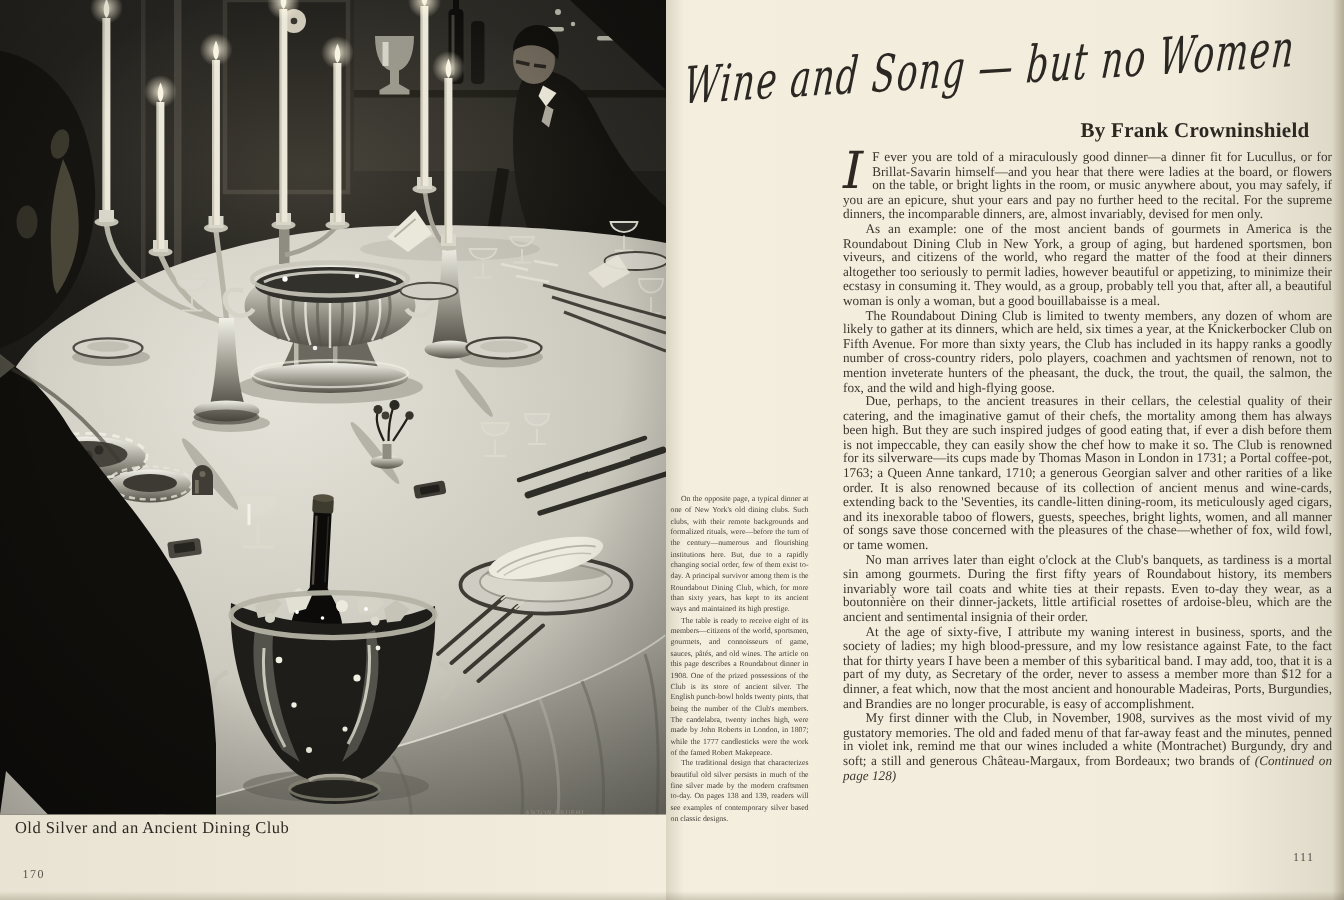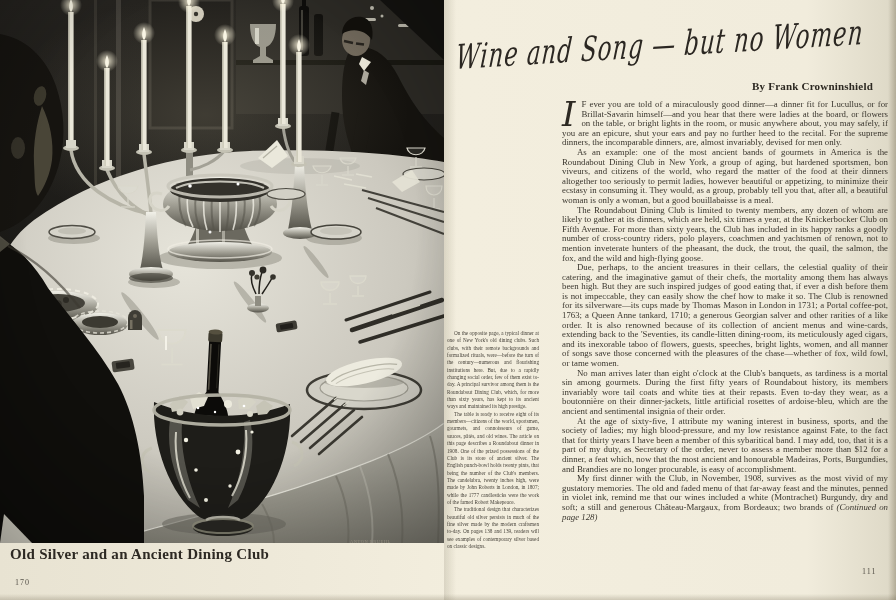--- a/index.html
+++ b/index.html
@@ -2,33 +2,33 @@
 <html><head>
 <meta charset="utf-8">
 <style>
   html,body{margin:0;padding:0;width:896px;height:600px;overflow:hidden;}
   body{font-family:"Liberation Serif","DejaVu Serif",serif;background:#efead9;}
   .spread{position:relative;width:896px;height:600px;
     background:linear-gradient(90deg,#e8e3d2 0%,#eee9d9 30%,#f3eede 52%,#f1ecdc 90%,#ddd8c6 100%);}
   .photo-svg{position:absolute;left:0;top:0;display:block;}
   .title-wrap{position:absolute;left:452px;top:2px;width:440px;height:80px;}
   .byline{position:absolute;left:563px;top:80px;width:310px;text-align:right;
-    font-weight:bold;font-size:11px;letter-spacing:.2px;color:#2c2821;}
+    font-weight:bold;font-size:14px;letter-spacing:.2px;color:#2c2821;}
   .article{position:absolute;left:562px;top:100px;width:326px;text-align:justify;
     font-size:8.8px;line-height:9.6px;color:#3a362e;}
   .article p{margin:0;text-indent:15px;}
   .article p.first{text-indent:0;}
   .dropcap{float:left;font-family:"DejaVu Serif",serif;font-style:italic;
     font-size:34px;line-height:26px;padding:1px 6px 0 0;color:#2d2922;}
   .cont{font-style:italic;}
   .sidebar{position:absolute;left:447px;top:330px;width:92px;text-align:justify;
     font-size:5.2px;line-height:7.35px;color:#46423a;}
   .sidebar p{margin:0;text-indent:7px;}
-  .photo-caption{position:absolute;left:10px;top:546px;font-weight:bold;
-    font-size:15px;letter-spacing:.3px;color:#2d2923;}
+  .photo-caption{position:absolute;left:10px;top:546px;font-weight:normal;
+    font-size:11px;letter-spacing:.3px;color:#2d2923;}
   .credit{position:absolute;left:350px;top:539px;font-size:4.5px;letter-spacing:.5px;color:#8f8a7c;}
   .folio{position:absolute;font-size:8px;letter-spacing:1px;color:#565249;}
   .folio-left{left:15px;top:578px;}
   .folio-right{left:862px;top:567px;}
   .gutter-shadow{position:absolute;left:444px;top:0;width:12px;height:600px;pointer-events:none;
     background:linear-gradient(90deg,rgba(92,82,58,.16),rgba(92,82,58,0));}
   .right-edge{position:absolute;right:0;top:0;width:8px;height:600px;pointer-events:none;
     background:linear-gradient(90deg,rgba(80,70,45,0),rgba(80,70,45,.30));}
   .bottom-edge{position:absolute;left:0;bottom:0;width:896px;height:6px;pointer-events:none;
     background:linear-gradient(rgba(80,70,45,0),rgba(80,70,45,.22));}

